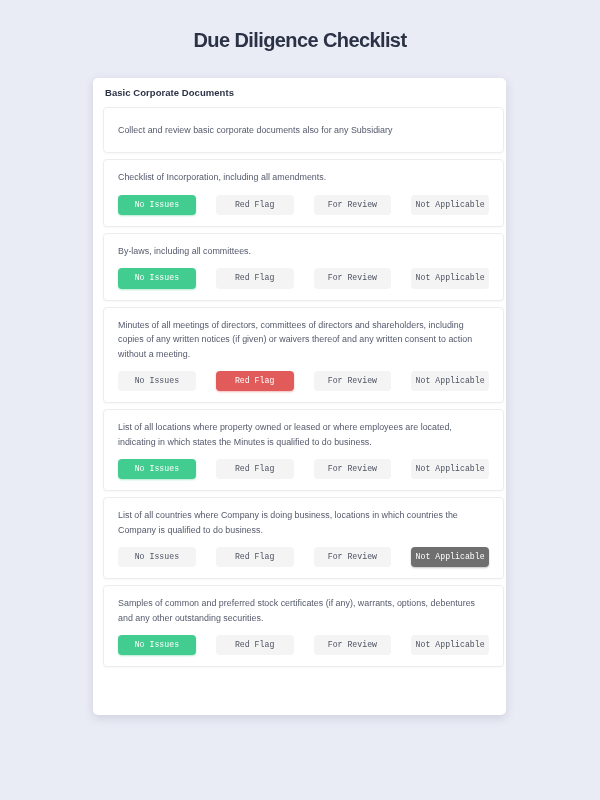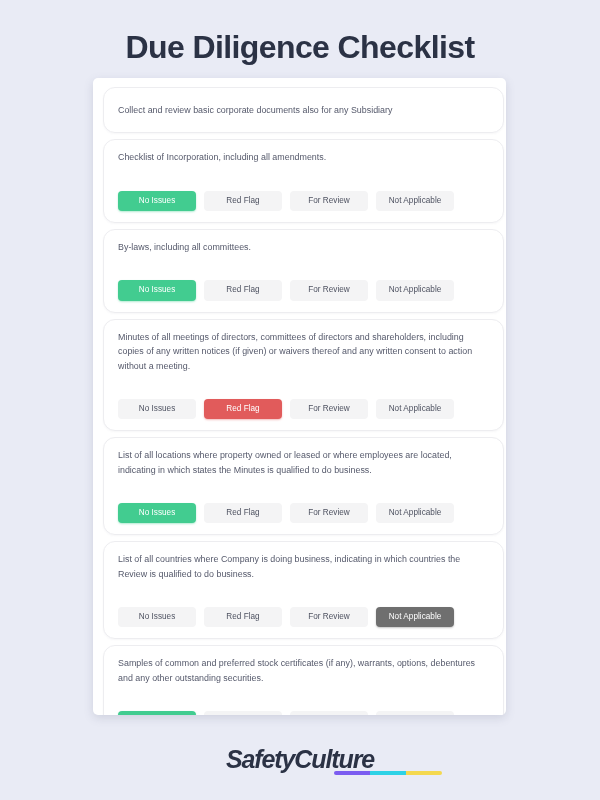--- a/index.html
+++ b/index.html
@@ -16,21 +16,21 @@
   .page {
     position: relative;
     width: 600px;
     height: 800px;
     box-sizing: border-box;
   }
 
   
   .title {
     text-align: center;
-    font-size: 32px;
+    font-size: 20px;
     font-weight: bold;
     color: #2b3245;
     letter-spacing: -0.6px;
     padding-top: 28px;
     line-height: 1.2;
   }
 
   
   .checklist-card {
     position: absolute;
@@ -55,43 +55,44 @@
   }
 
   .rows {
     padding: 0 0 0 10px;
   }
 
   
   .row {
     background: #ffffff;
     border: 1px solid #ededf0;
-    border-radius: 12px;
+    border-radius: 4px;
     box-sizing: border-box;
     padding: 10px 14px 11px 14px;
     margin-bottom: 6px;
     width: 401px;
     box-shadow: 0 1px 2px rgba(90, 95, 120, 0.05);
   }
   .row.intro {
     padding-top: 15px;
     padding-bottom: 15px;
   }
 
   .q-text {
     font-size: 8.9px;
     color: #55596b;
     line-height: 1.62;
     letter-spacing: 0.01px;
   }
 
   .options {
     display: flex;
-    gap: 8px;
-    margin-top: 26px;
+    gap: 20px;
+    margin-top: 10px;
+    font-family: Liberation Mono, monospace;
   }
 
   .opt {
     font-size: 8.2px;
     line-height: 1;
     padding: 6px 0 6px 0;
     width: 78px;
     text-align: center;
     border-radius: 4px;
     background: #f4f4f5;
@@ -156,20 +157,21 @@
 </style>
 </head>
 <body>
 
 <div class="page">
 
   <div class="title">Due Diligence Checklist</div>
 
   <div class="checklist-card">
 
+    <div class="section-header">Basic Corporate Documents</div>
 
     <div class="rows">
 
       <div class="row intro">
         <div class="q-text">Collect and review basic corporate documents also for any Subsidiary</div>
       </div>
 
       <div id="items-host">
           <div class="row">
             <div class="q-text">Checklist of Incorporation, including all amendments.</div>
@@ -201,21 +203,21 @@
           <div class="row">
             <div class="q-text">List of all locations where property owned or leased or where employees are located, indicating in which states the Minutes is qualified to do business.</div>
             <div class="options">
               <div class="opt sel-green">No Issues</div>
               <div class="opt">Red Flag</div>
               <div class="opt">For Review</div>
               <div class="opt">Not Applicable</div>
             </div>
           </div>
           <div class="row">
-            <div class="q-text">List of all countries where Company is doing business, indicating in which countries the Review is qualified to do business.</div>
+            <div class="q-text">List of all countries where Company is doing business, locations in which countries the Company is qualified to do business.</div>
             <div class="options">
               <div class="opt">No Issues</div>
               <div class="opt">Red Flag</div>
               <div class="opt">For Review</div>
               <div class="opt sel-dark">Not Applicable</div>
             </div>
           </div>
           <div class="row">
             <div class="q-text">Samples of common and preferred stock certificates (if any), warrants, options, debentures and any other outstanding securities.</div>
             <div class="options">
@@ -223,21 +225,14 @@
               <div class="opt">Red Flag</div>
               <div class="opt">For Review</div>
               <div class="opt">Not Applicable</div>
             </div>
           </div>
         </div>
 
     </div>
   </div>
 
-  <div class="footer">
-    <div class="logo"><span>Safety</span><span class="culture"><span>Culture</span><span class="logo-underline">
-            <i class="ul-purple"></i>
-            <i class="ul-cyan"></i>
-            <i class="ul-yellow"></i>
-          </span></span></div>
-  </div>
 
 </div>
 
 </body></html>

